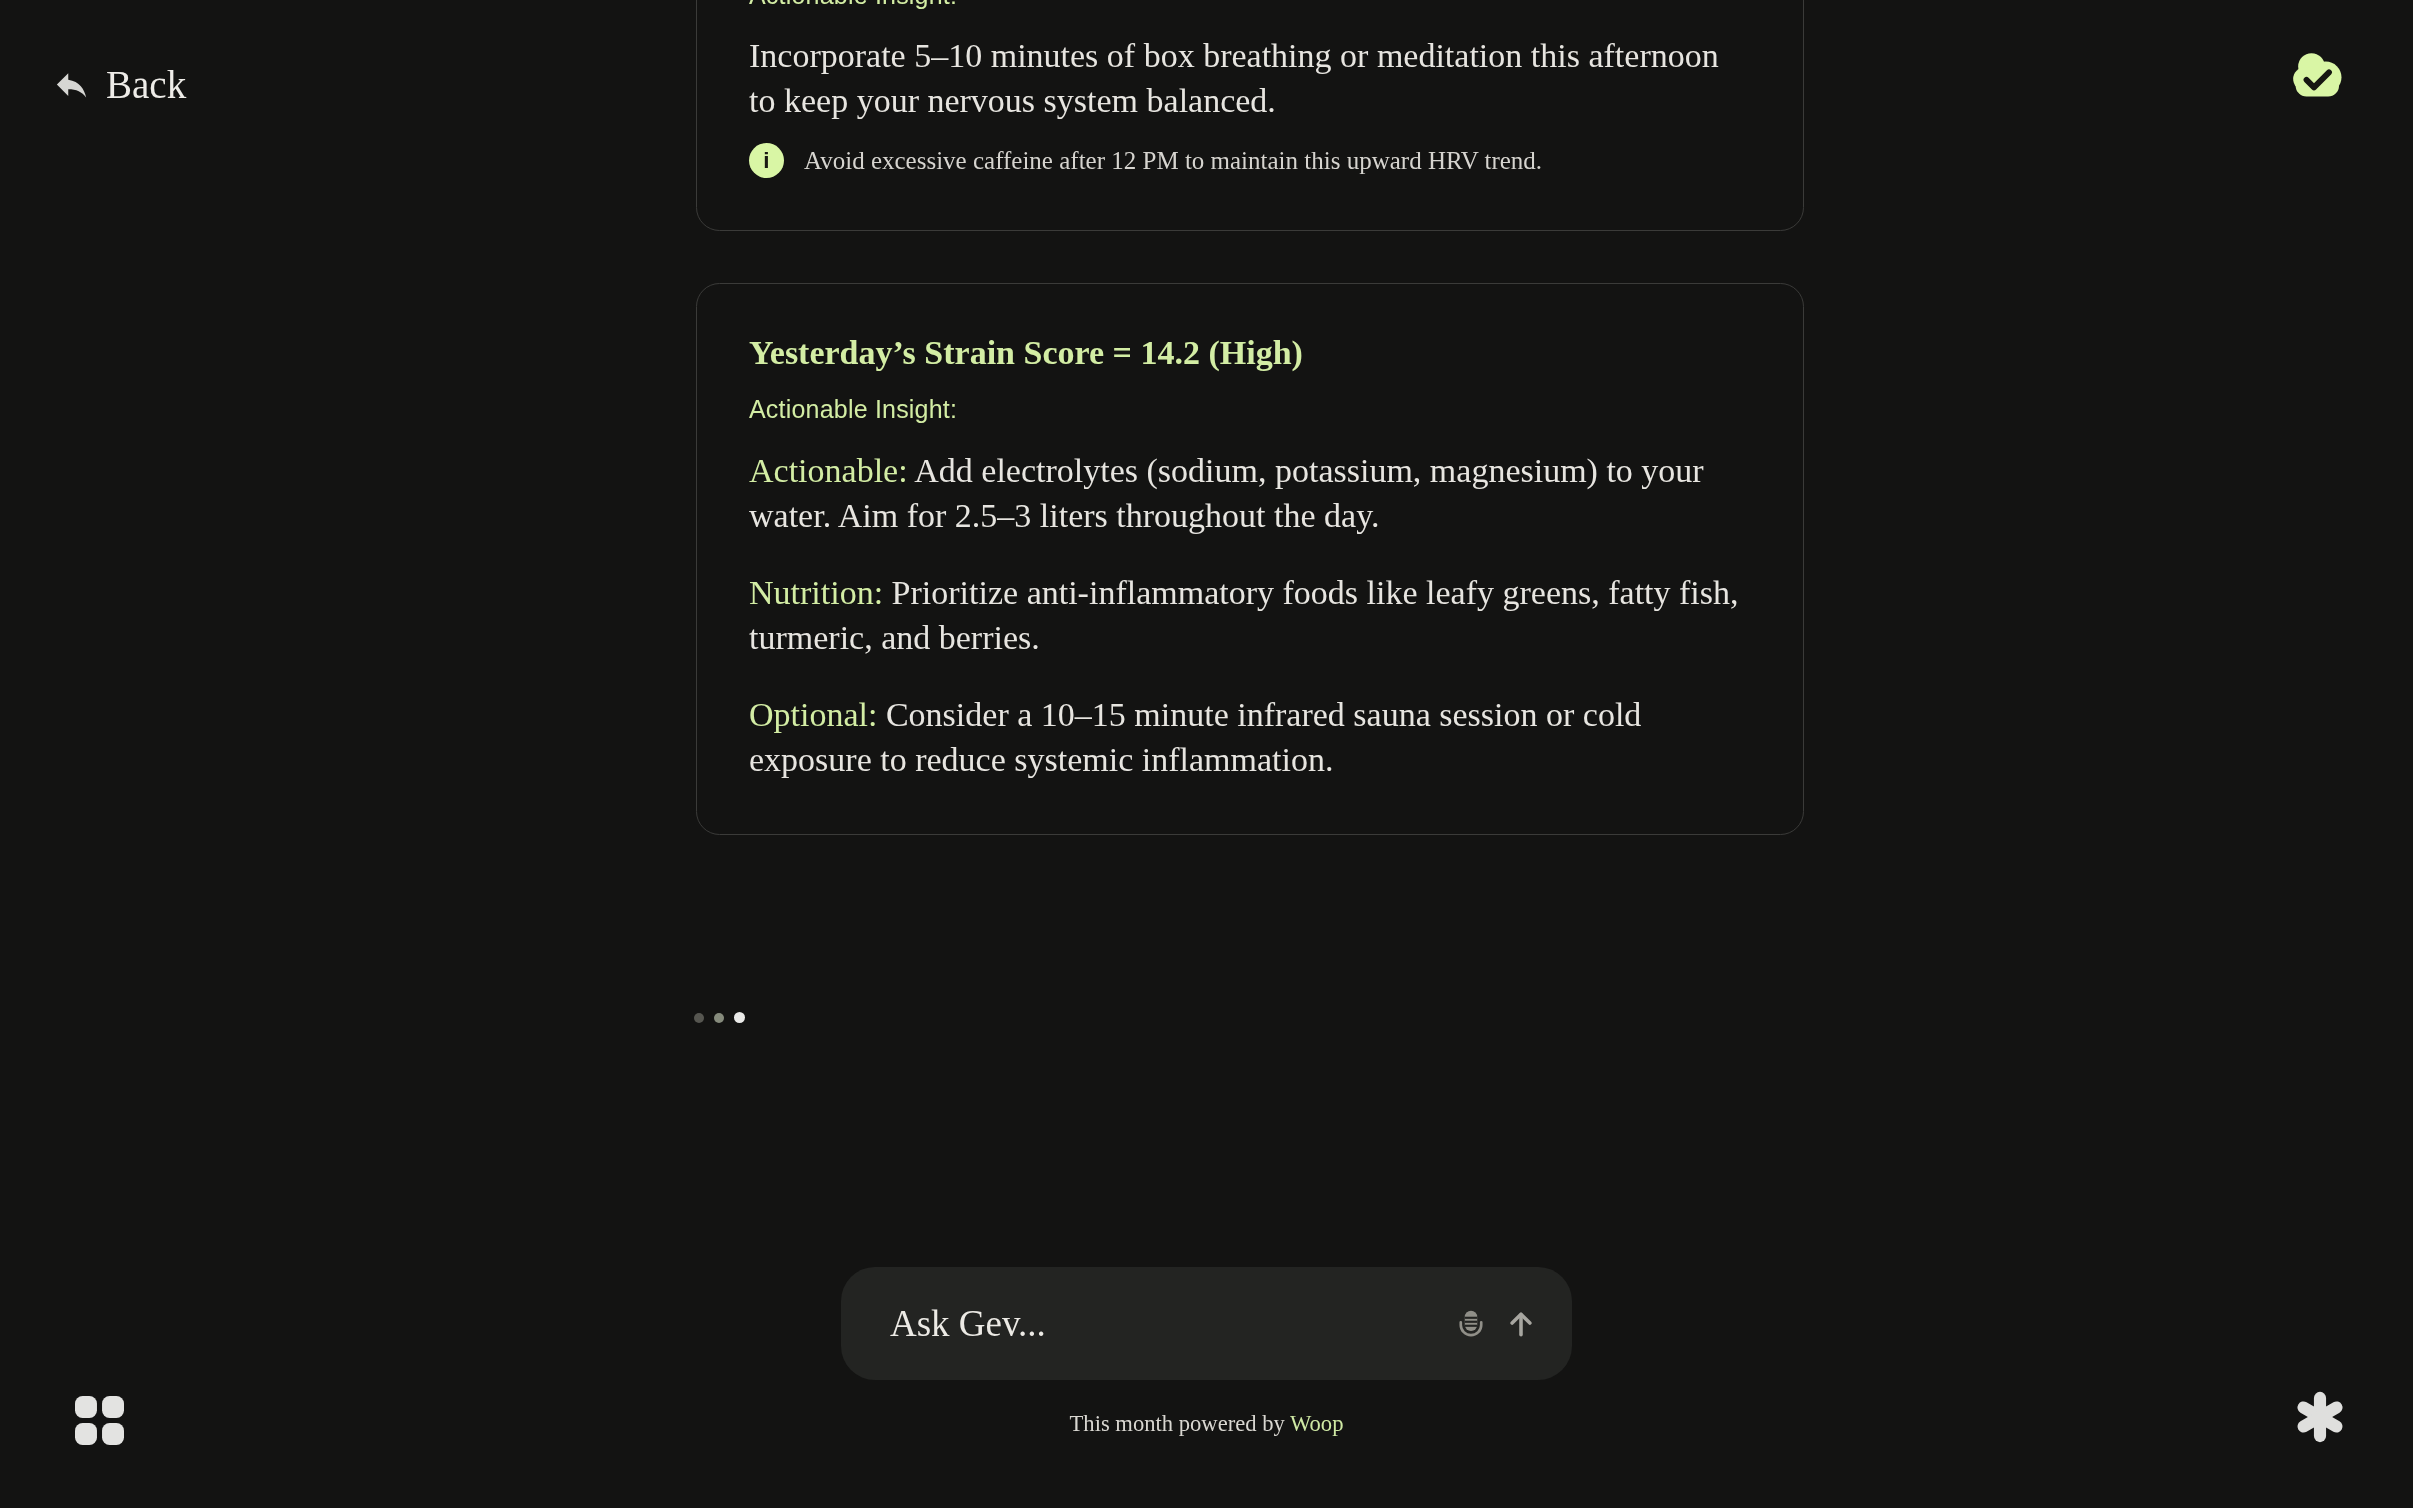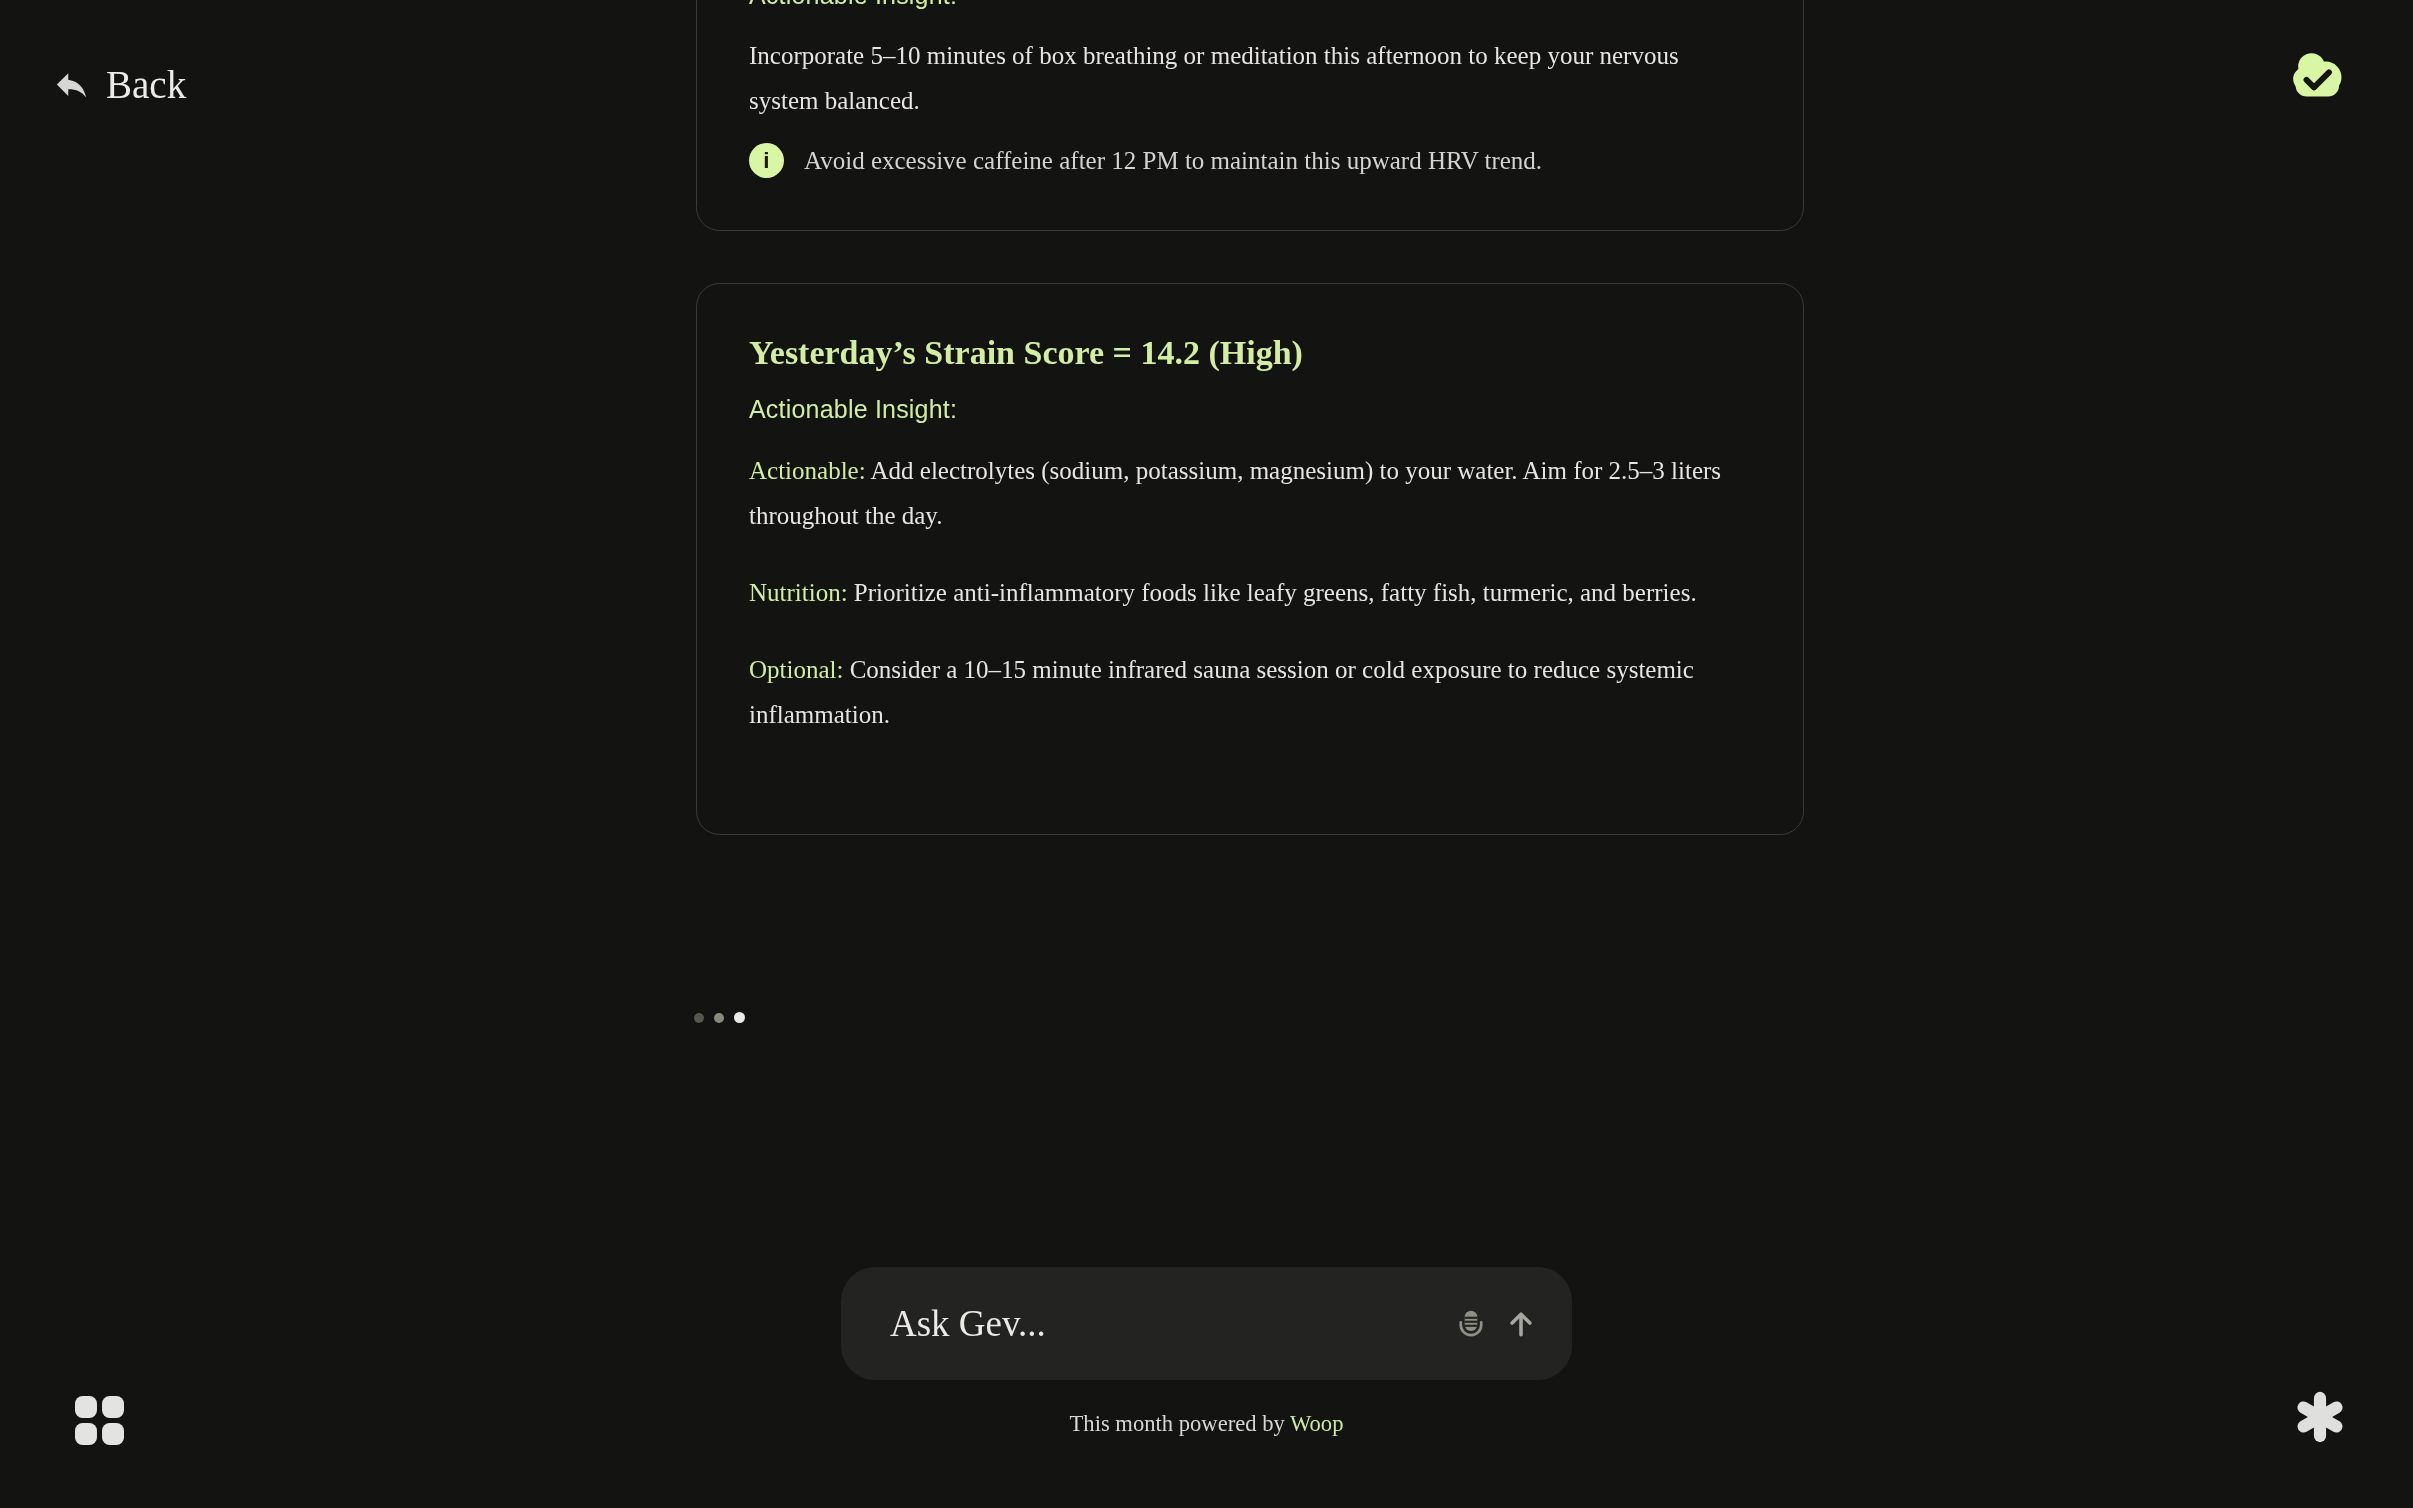--- a/index.html
+++ b/index.html
@@ -33,21 +33,21 @@
     background:#131312;
   }
   .card-1 { top:-528px; height:759px; }
   .card-2 { top:283px; height:552px; padding:49px 52px; }
 
   .green { color:#d3eda4; }
   .label-sans {
     font-family:"Liberation Sans", sans-serif;
     font-size:25px; color:#d3eda4; letter-spacing:0.2px;
   }
-  .body-text { font-size:25px; line-height:45px; color:#e7e5e0; }
+  .body-text { font-size:34px; line-height:45px; color:#e7e5e0; }
 
   
   .card-1 .c1-label { position:absolute; left:52px; top:508px; }
   .card-1 .c1-body  { position:absolute; left:52px; right:59px; top:560px; }
   .card-1 .c1-info  {
     position:absolute; left:52px; right:59px; top:670px;
     display:flex; align-items:center; gap:20px;
   }
   .info-badge {
     width:35px; height:35px; border-radius:50%;

